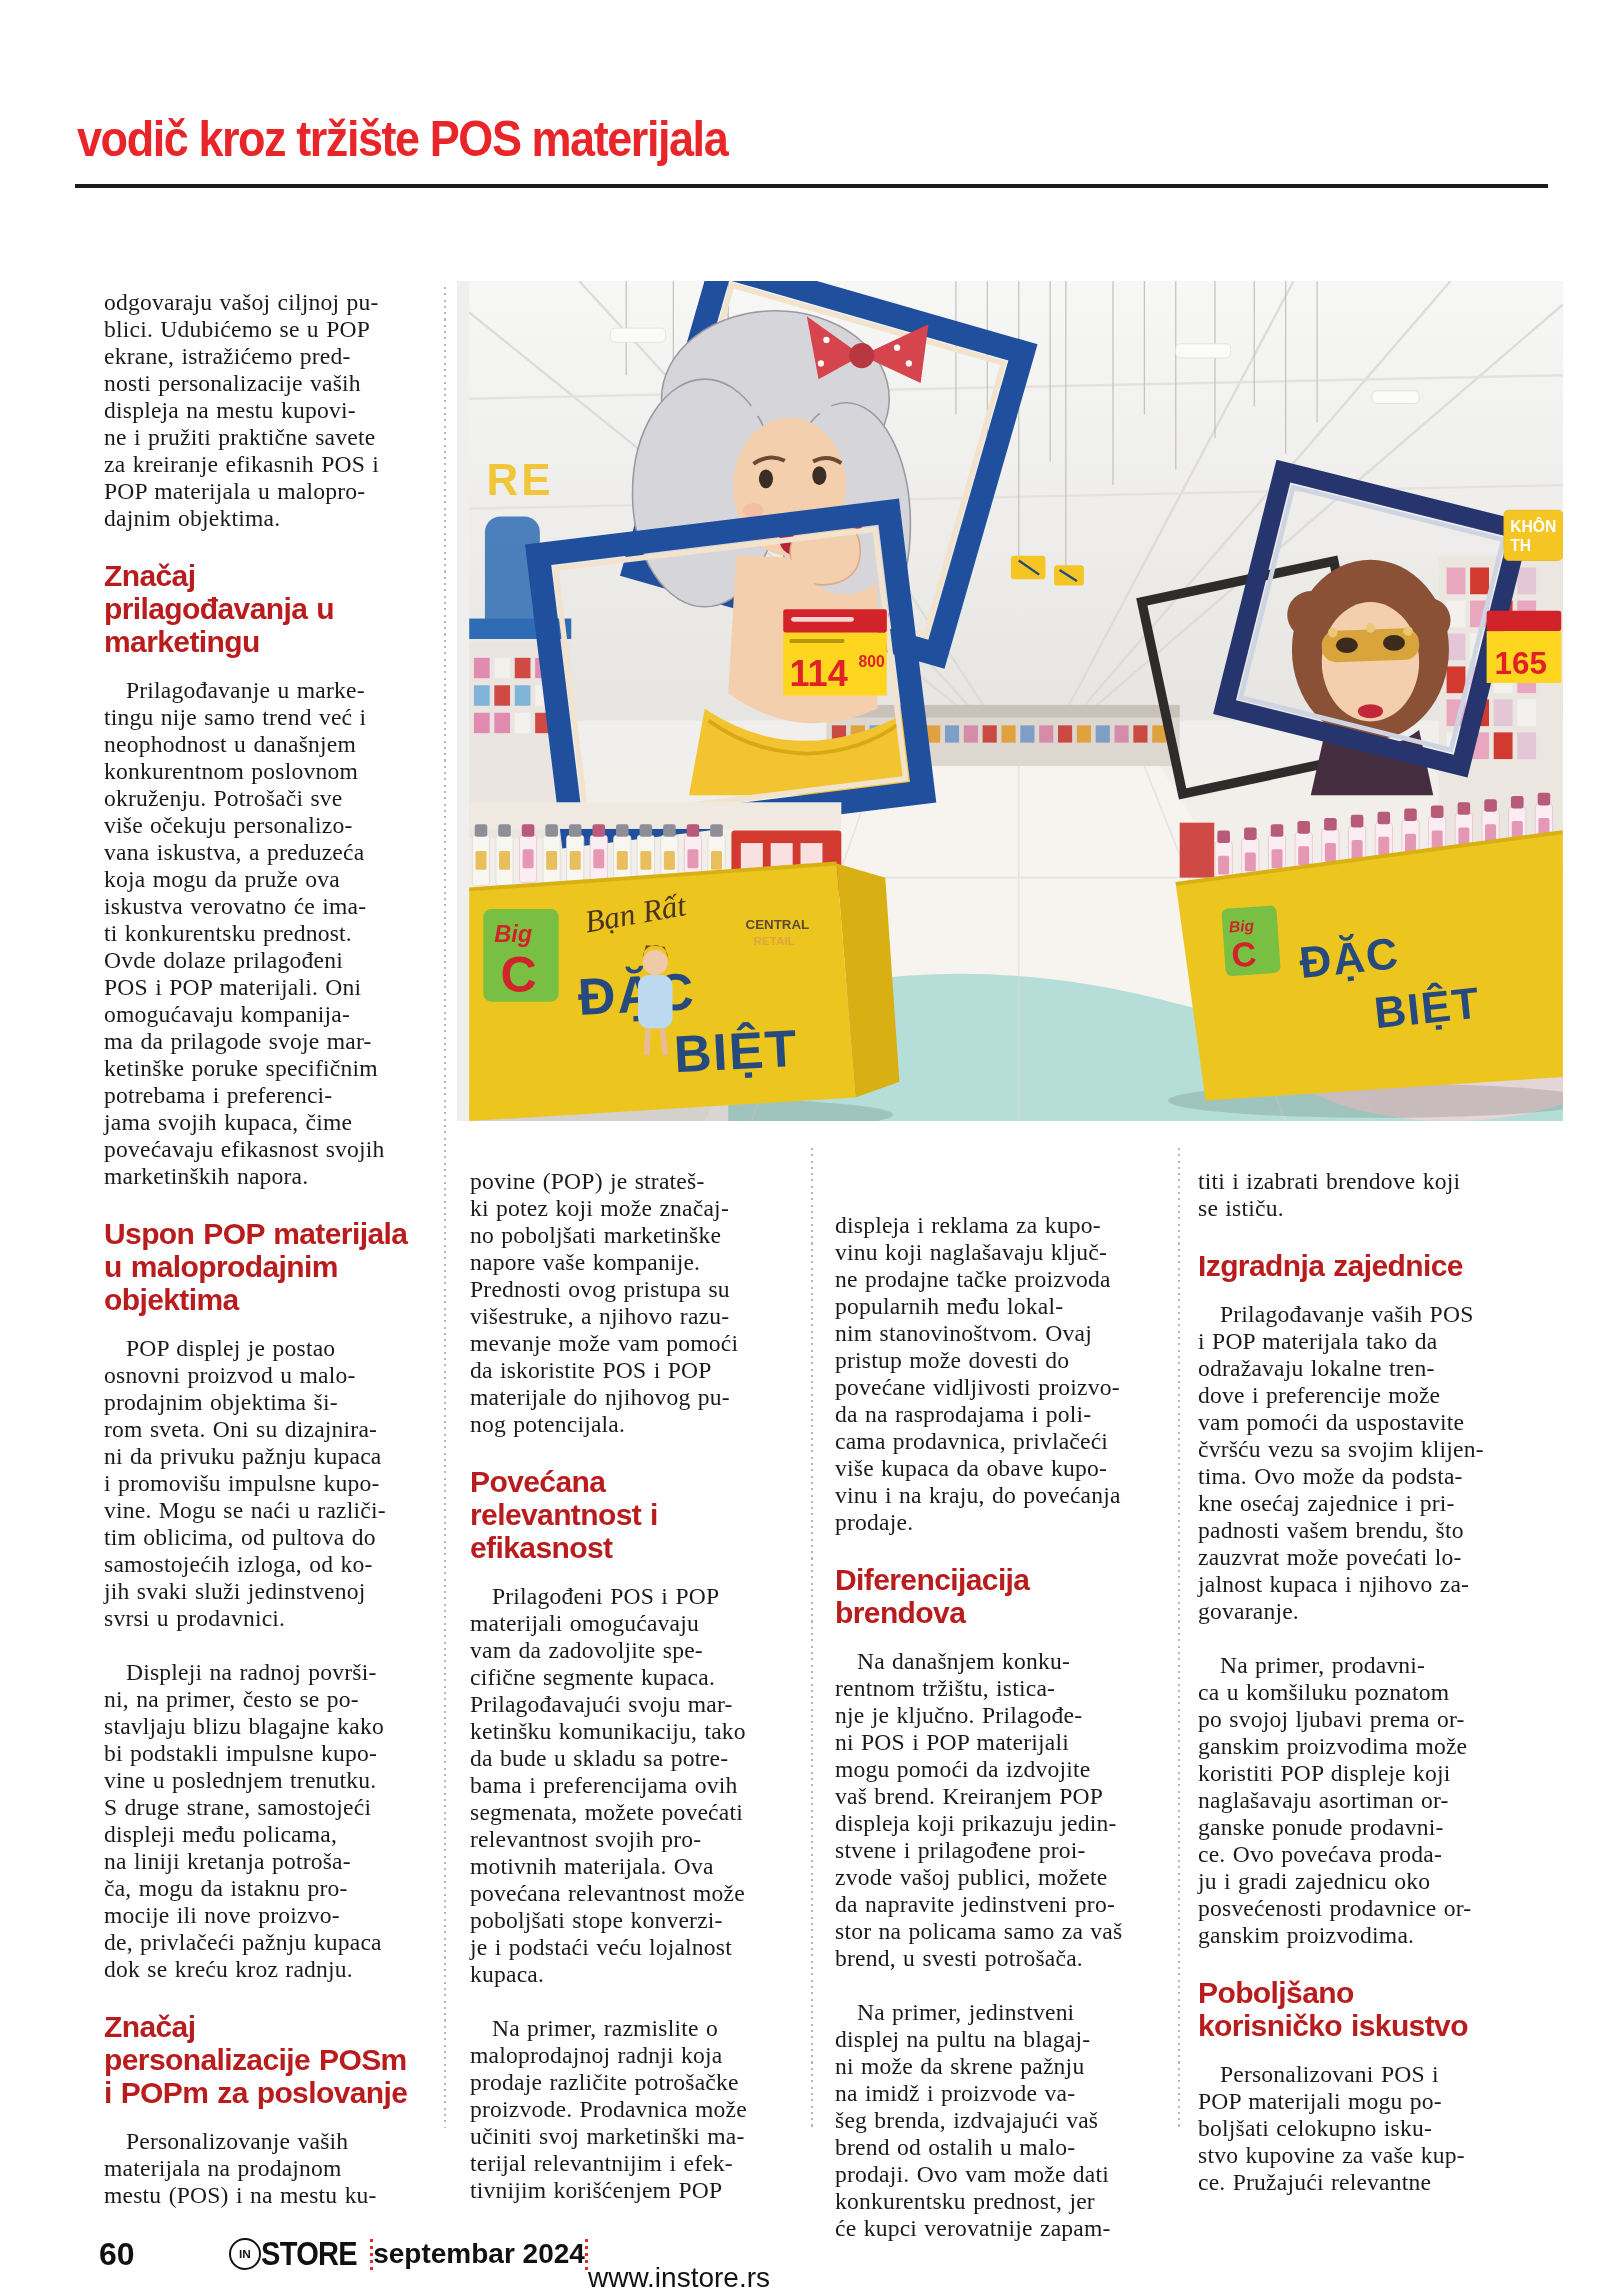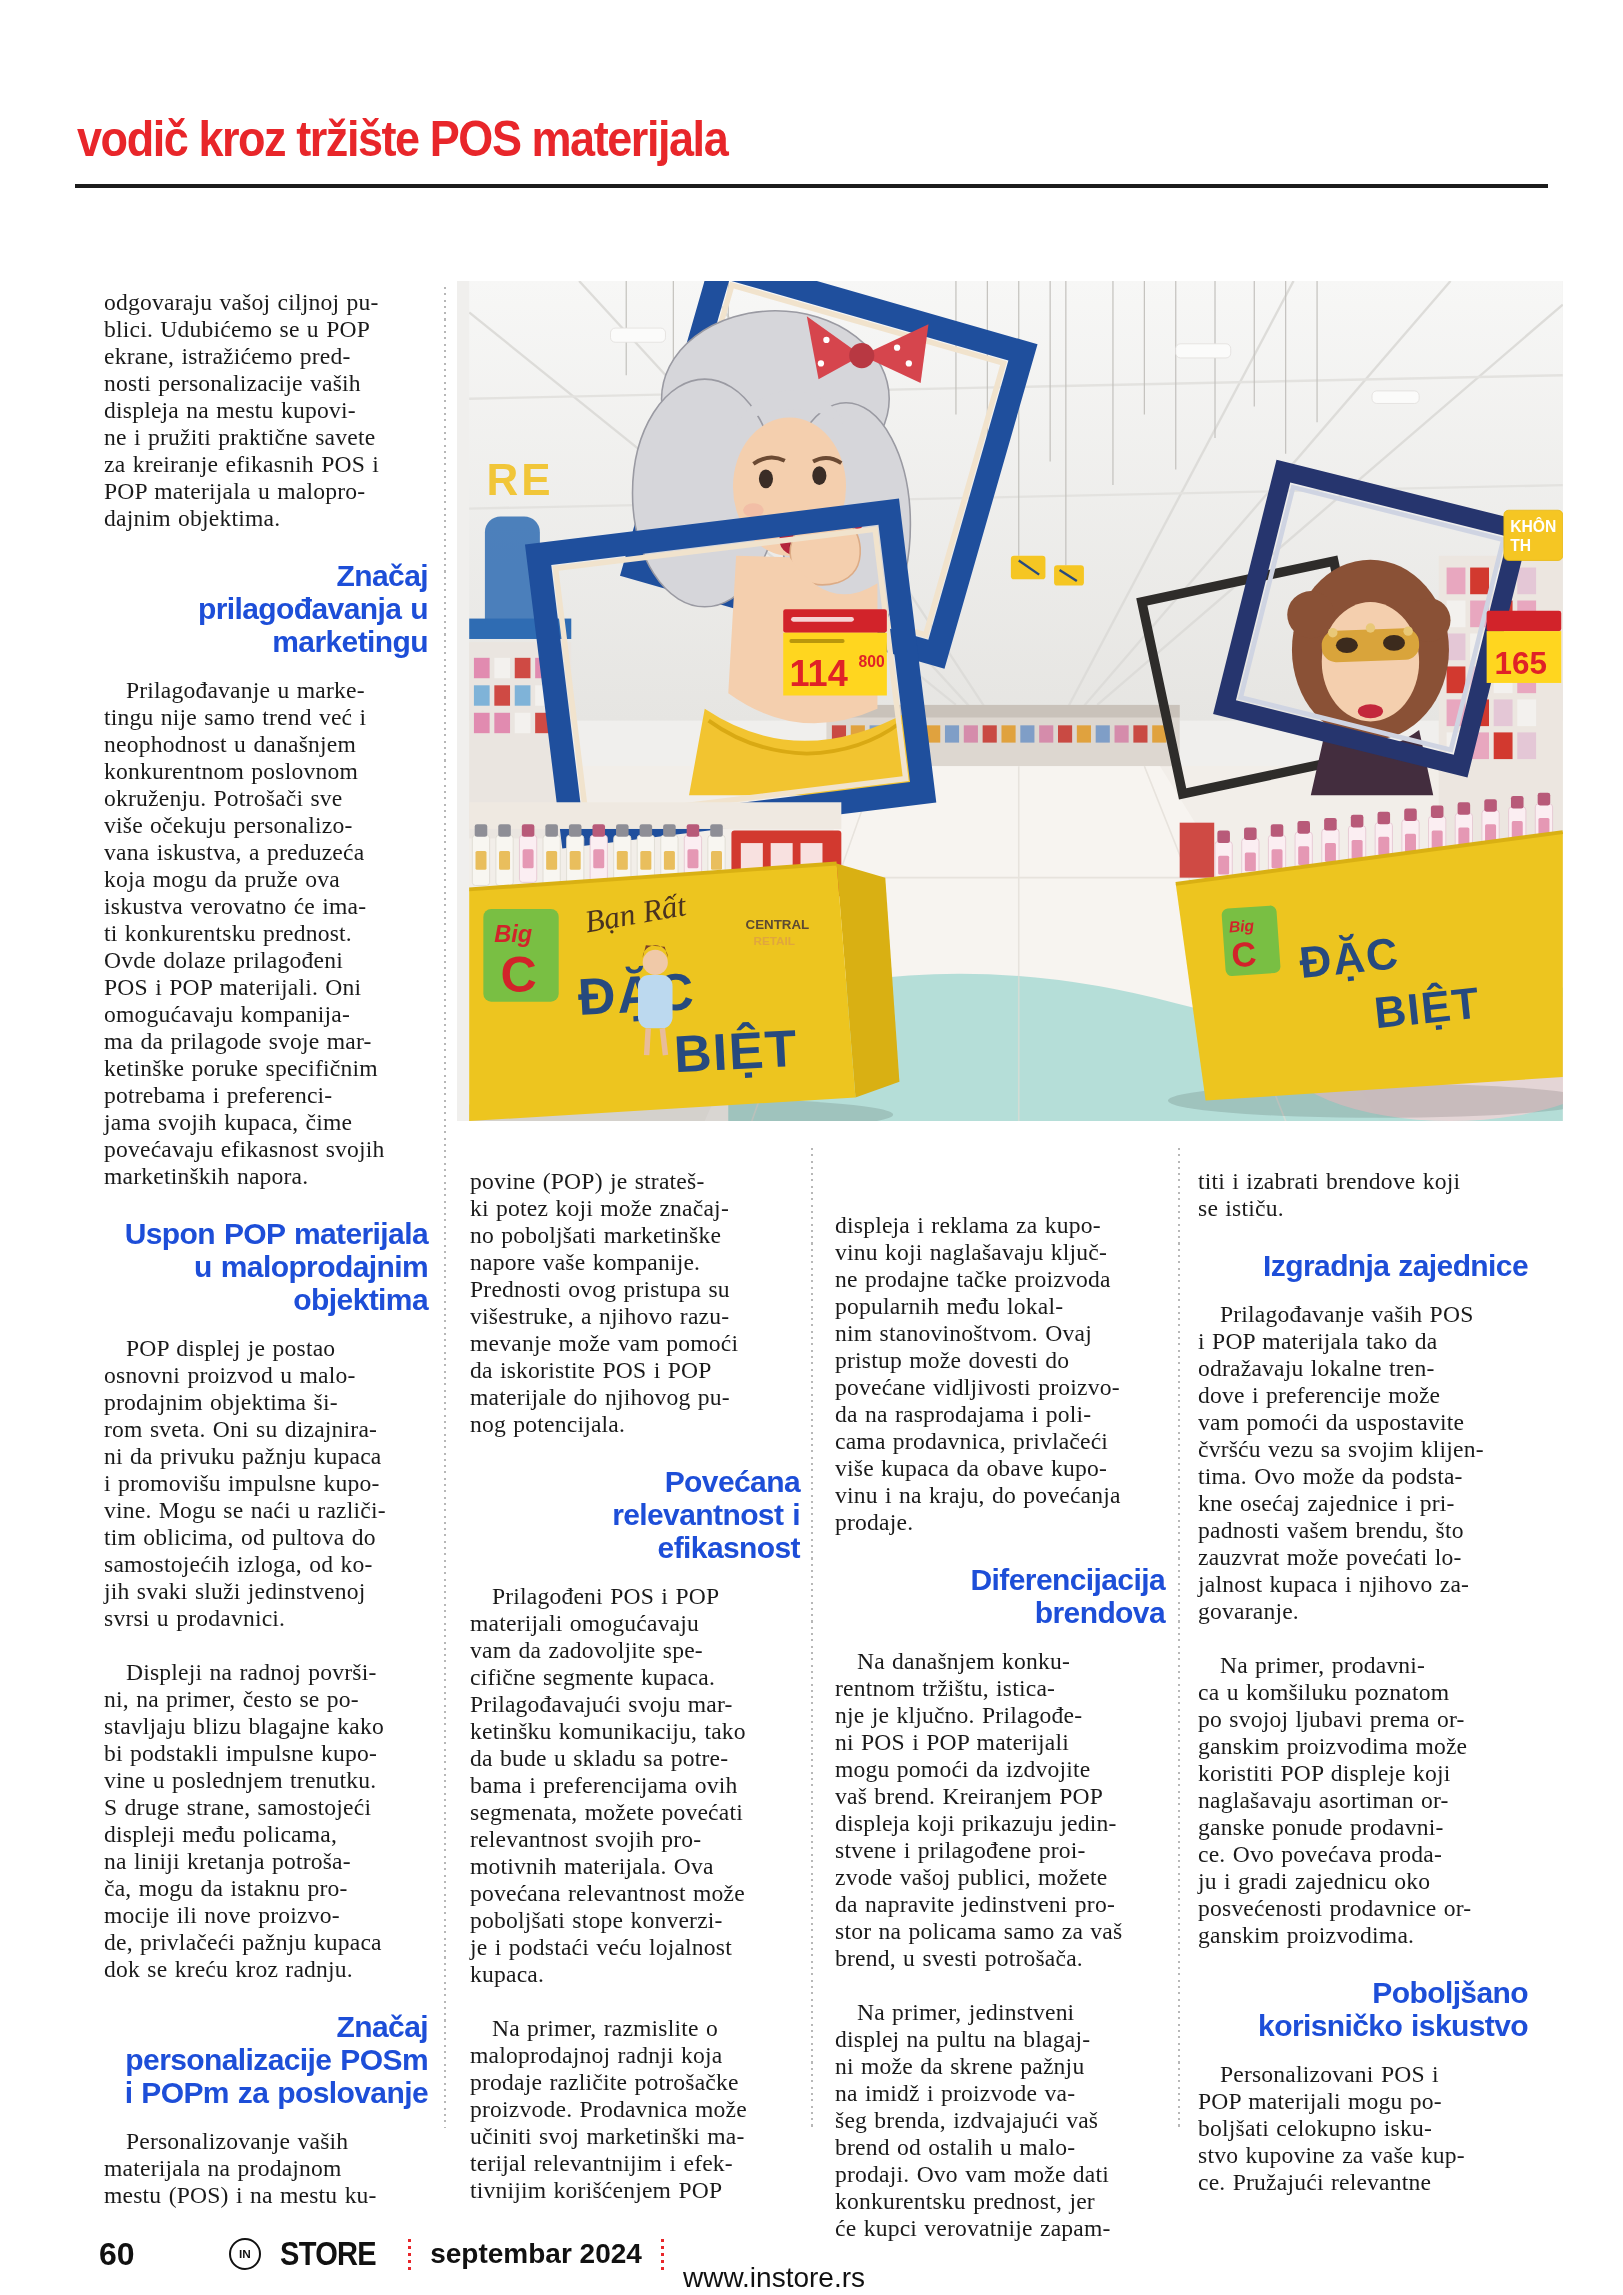--- a/index.html
+++ b/index.html
@@ -15,35 +15,35 @@
   }
   .title-rule{position:absolute;left:75px;top:184px;width:1473px;height:3.9px;background:#1c1c1c;}
   .col{position:absolute;font-size:23.6px;line-height:27px;letter-spacing:0.2px;word-spacing:1.2px;color:#1a1a1a;}
   .col-1{left:104px;top:289px;width:324px;}
   .col-2{left:470px;top:1168px;width:330px;}
   .col-3{left:835px;top:1212px;width:330px;}
   .col-4{left:1198px;top:1168px;width:330px;}
   .para{white-space:pre-line;margin:0 0 27px 0;}
   .h{
     font-family:"Liberation Sans", sans-serif;font-weight:700;
-    font-size:30px;line-height:33px;letter-spacing:-0.6px;color:#1d4ed8;
-    margin:6.3px 0 19px 0;white-space:pre-line;text-align:right;
+    font-size:30px;line-height:33px;letter-spacing:-0.6px;color:#b91c1c;
+    margin:6.3px 0 19px 0;white-space:pre-line;
   }
   .vsep{position:absolute;width:2.4px;
     background-image:repeating-linear-gradient(to bottom,#b7b7b7 0px,#b7b7b7 2px,transparent 2px,transparent 6.3px);}
   .sep-1{left:444px;top:287px;height:1841px;}
   .sep-2{left:811px;top:1148px;height:980px;}
   .sep-3{left:1178px;top:1148px;height:980px;}
   .photo{position:absolute;left:457px;top:281px;width:1094px;height:840px;overflow:hidden;background:#f0efed;padding-left:12px;}
   .page-number{
     position:absolute;left:99px;top:2235px;height:38px;line-height:38px;
     font-family:"Liberation Sans", sans-serif;font-weight:700;font-size:32px;color:#111;
   }
   .footer-meta{
-    position:absolute;left:229px;top:2235px;height:38px;display:flex;align-items:center;gap:19px;
+    position:absolute;left:229px;top:2235px;height:38px;display:flex;align-items:center;
     font-family:"Liberation Sans", sans-serif;color:#111;
   }
   .logo-circle{
     width:28px;height:28px;border:2.4px solid #111;border-radius:50%;
     display:flex;align-items:center;justify-content:center;
     font-weight:700;font-size:11.8px;letter-spacing:0;
   }
   .brand-store{font-weight:700;font-size:33px;letter-spacing:-0.8px;transform:scaleX(.88);transform-origin:left center;}
   .red-dots{width:3.1px;height:31px;
     background-image:repeating-linear-gradient(to bottom,#e8262a 0px,#e8262a 3.1px,transparent 3.1px,transparent 7px);}

